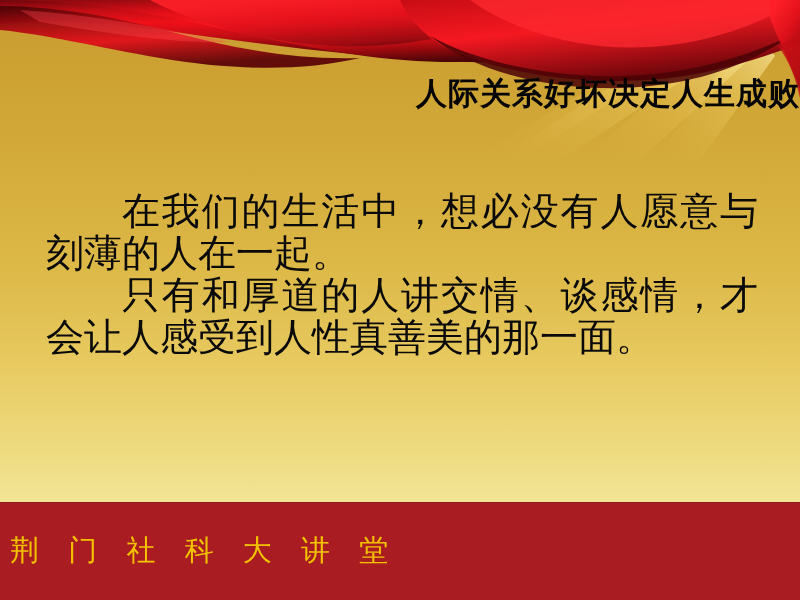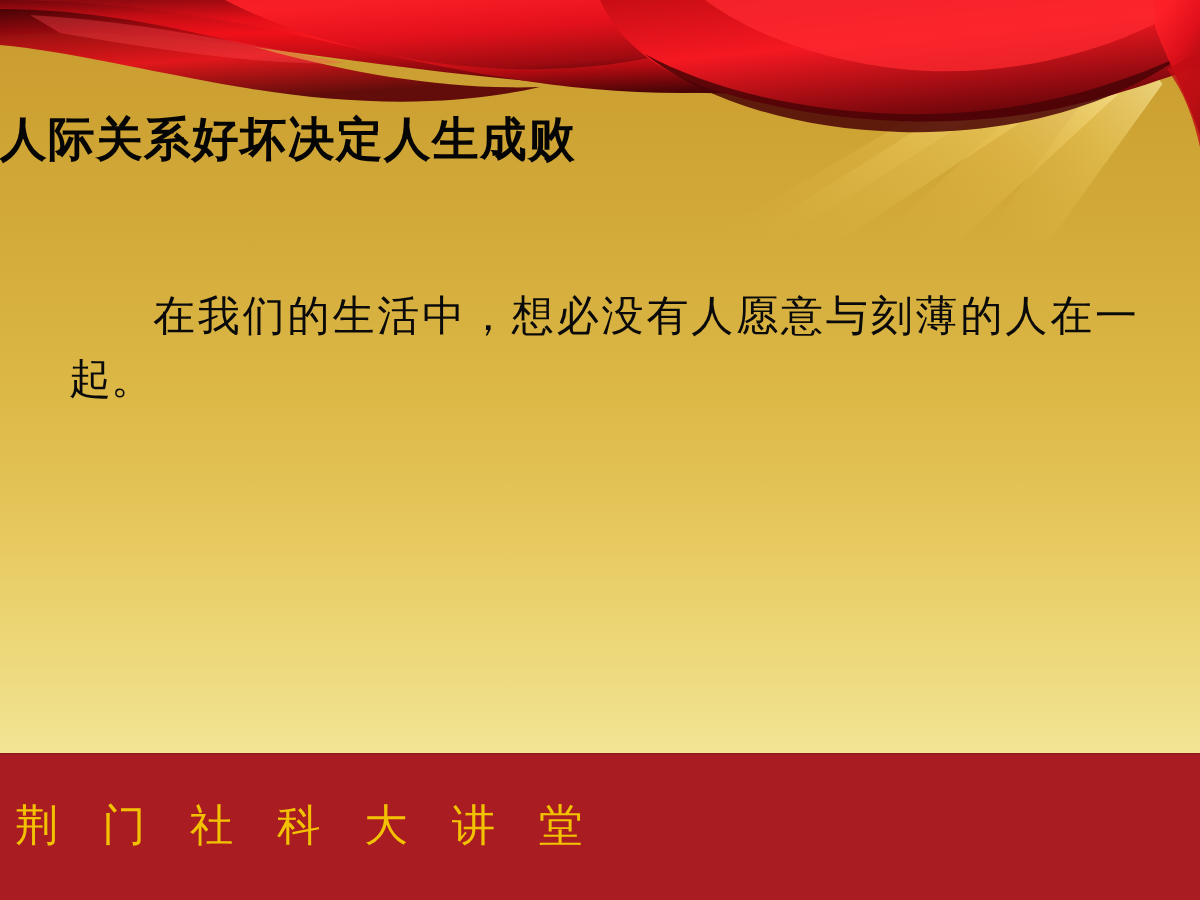--- a/index.html
+++ b/index.html
@@ -43,38 +43,38 @@
     overflow: hidden;
     pointer-events: none;
   }
 
   
   .title {
     position: absolute;
     top: 74px;
     left: 0;
     width: 800px;
-    text-align: left;
+    text-align: right;
     font-family: "DejaVu Sans", "Liberation Sans", sans-serif;
     font-weight: bold;
     font-size: 31px;
     line-height: 38px;
     letter-spacing: 1px;
     color: #050505;
     white-space: nowrap;
   }
 
   
   .body-text {
     position: absolute;
     top: 190px;
     left: 46px;
     width: 712px;
     font-family: "DejaVu Serif", "Liberation Serif", serif;
-    font-size: 28px;
+    font-size: 38px;
     line-height: 42px;
     color: #0a0a0a;
     letter-spacing: 0px;
     text-align: justify;
     text-justify: inter-character;
   }
   .body-text p {
     margin: 0;
     text-indent: 2em;
   }
@@ -185,19 +185,20 @@
       <path d="M778,46 C790,62 796,80 800,98 L800,34 Z" fill="#c20d14" opacity="0.8"></path>
 
       <path d="M20,10 C90,14 160,28 230,42 C180,44 110,34 40,22 Z" fill="#ff4a50" opacity="0.35"></path>
     </svg>
   </div>
 
   <div class="title">人际关系好坏决定人生成败</div>
 
   <div class="body-text">
     <p>在我们的生活中，想必没有人愿意与刻薄的人在一起。</p>
+    <p>只有和厚道的人讲交情、谈感情，才会让人感受到人性真善美的那一面。</p>
   </div>
 
   <div class="footer">
     <div class="footer-text">荆 门 社 科 大 讲 堂</div>
   </div>
 
 </div>
 
 </body></html>

